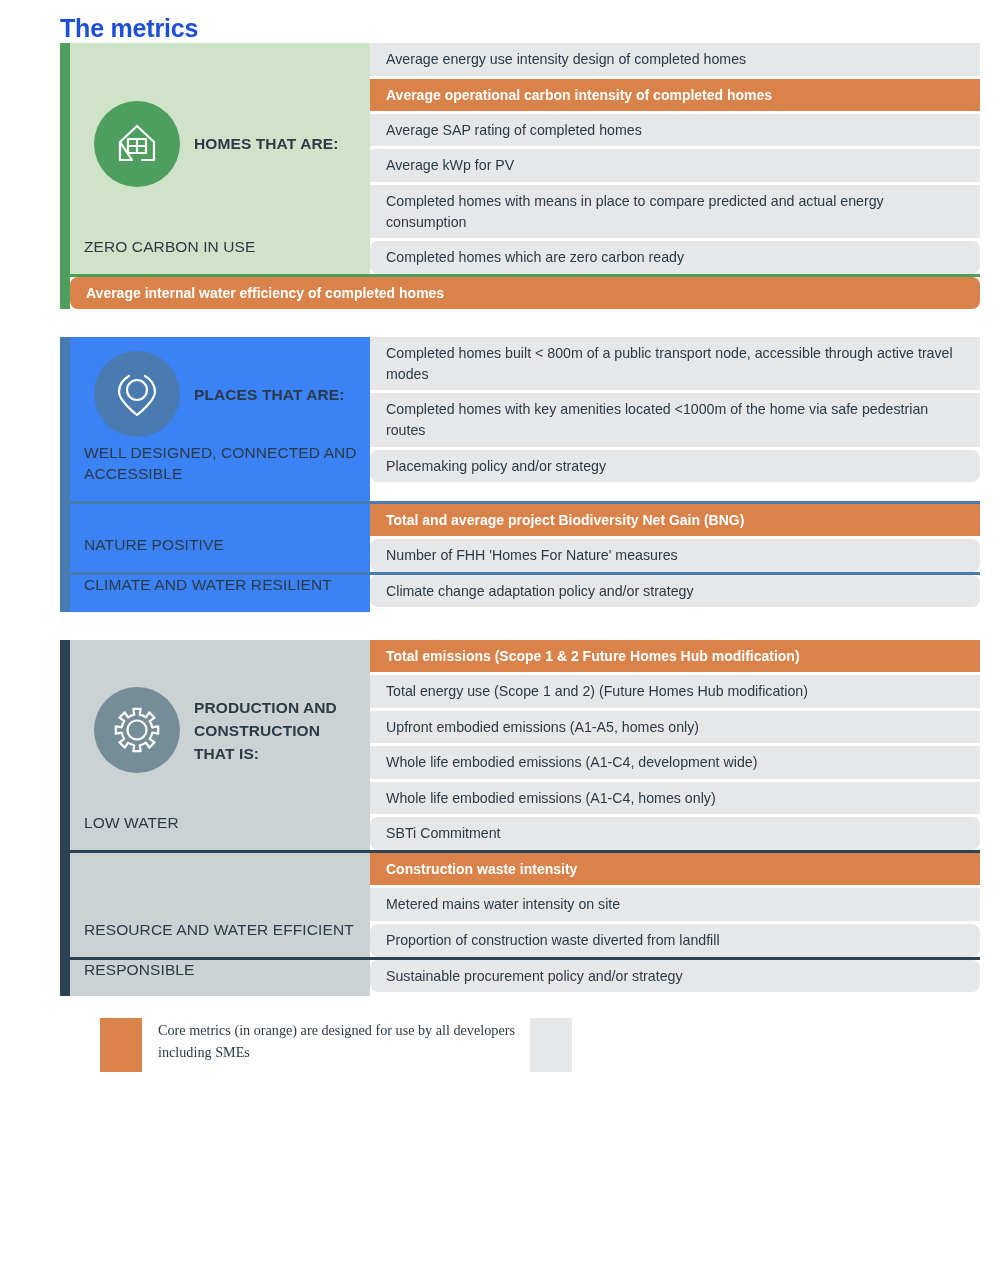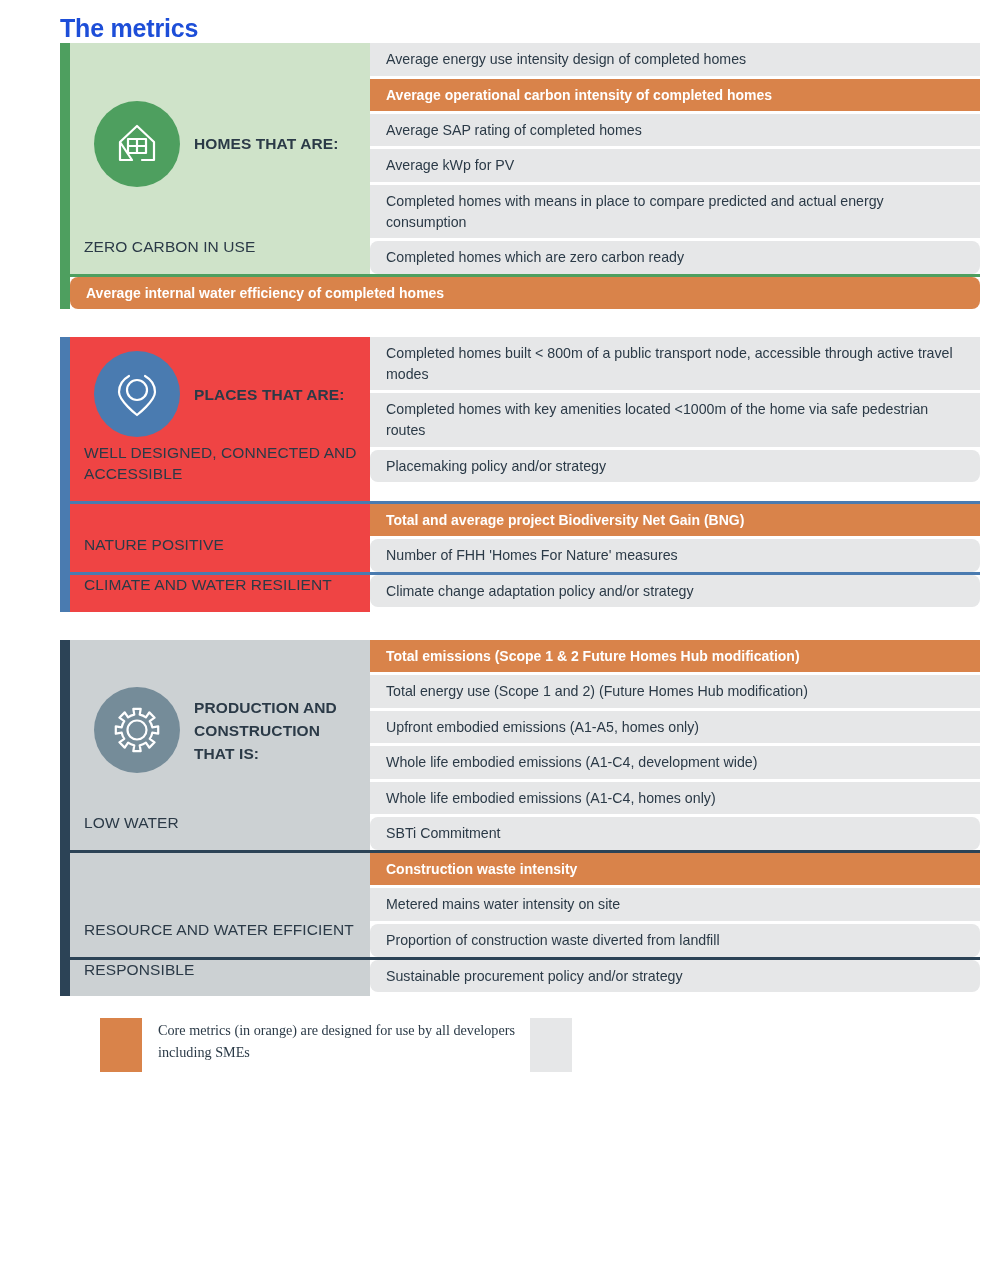--- a/index.html
+++ b/index.html
@@ -95,21 +95,21 @@
   }
   .row span { display: block; }
 
   
   .sec-green .accent { background: #4e9f5f; }
   .sec-green .left-cell { background: #cfe3c9; }
   .sec-green .group + .group { border-top-color: #4e9f5f; }
   .sec-green .badge-circle { background: #4e9f5f; }
 
   .sec-blue .accent { background: #4a7bb0; }
-  .sec-blue .left-cell { background: #ef4444; }
+  .sec-blue .left-cell { background: #3b82f6; }
   .sec-blue .group + .group { border-top-color: #4a7bb0; }
   .sec-blue .badge-circle { background: #4a7bb0; }
 
   .sec-dark .accent { background: #2c4356; }
   .sec-dark .left-cell { background: #ccd1d3; justify-content: flex-end; }
   .sec-dark .group + .group { border-top-color: #2c4356; }
   .sec-dark .badge-circle { background: #758c99; }
 
   
   .legend {

